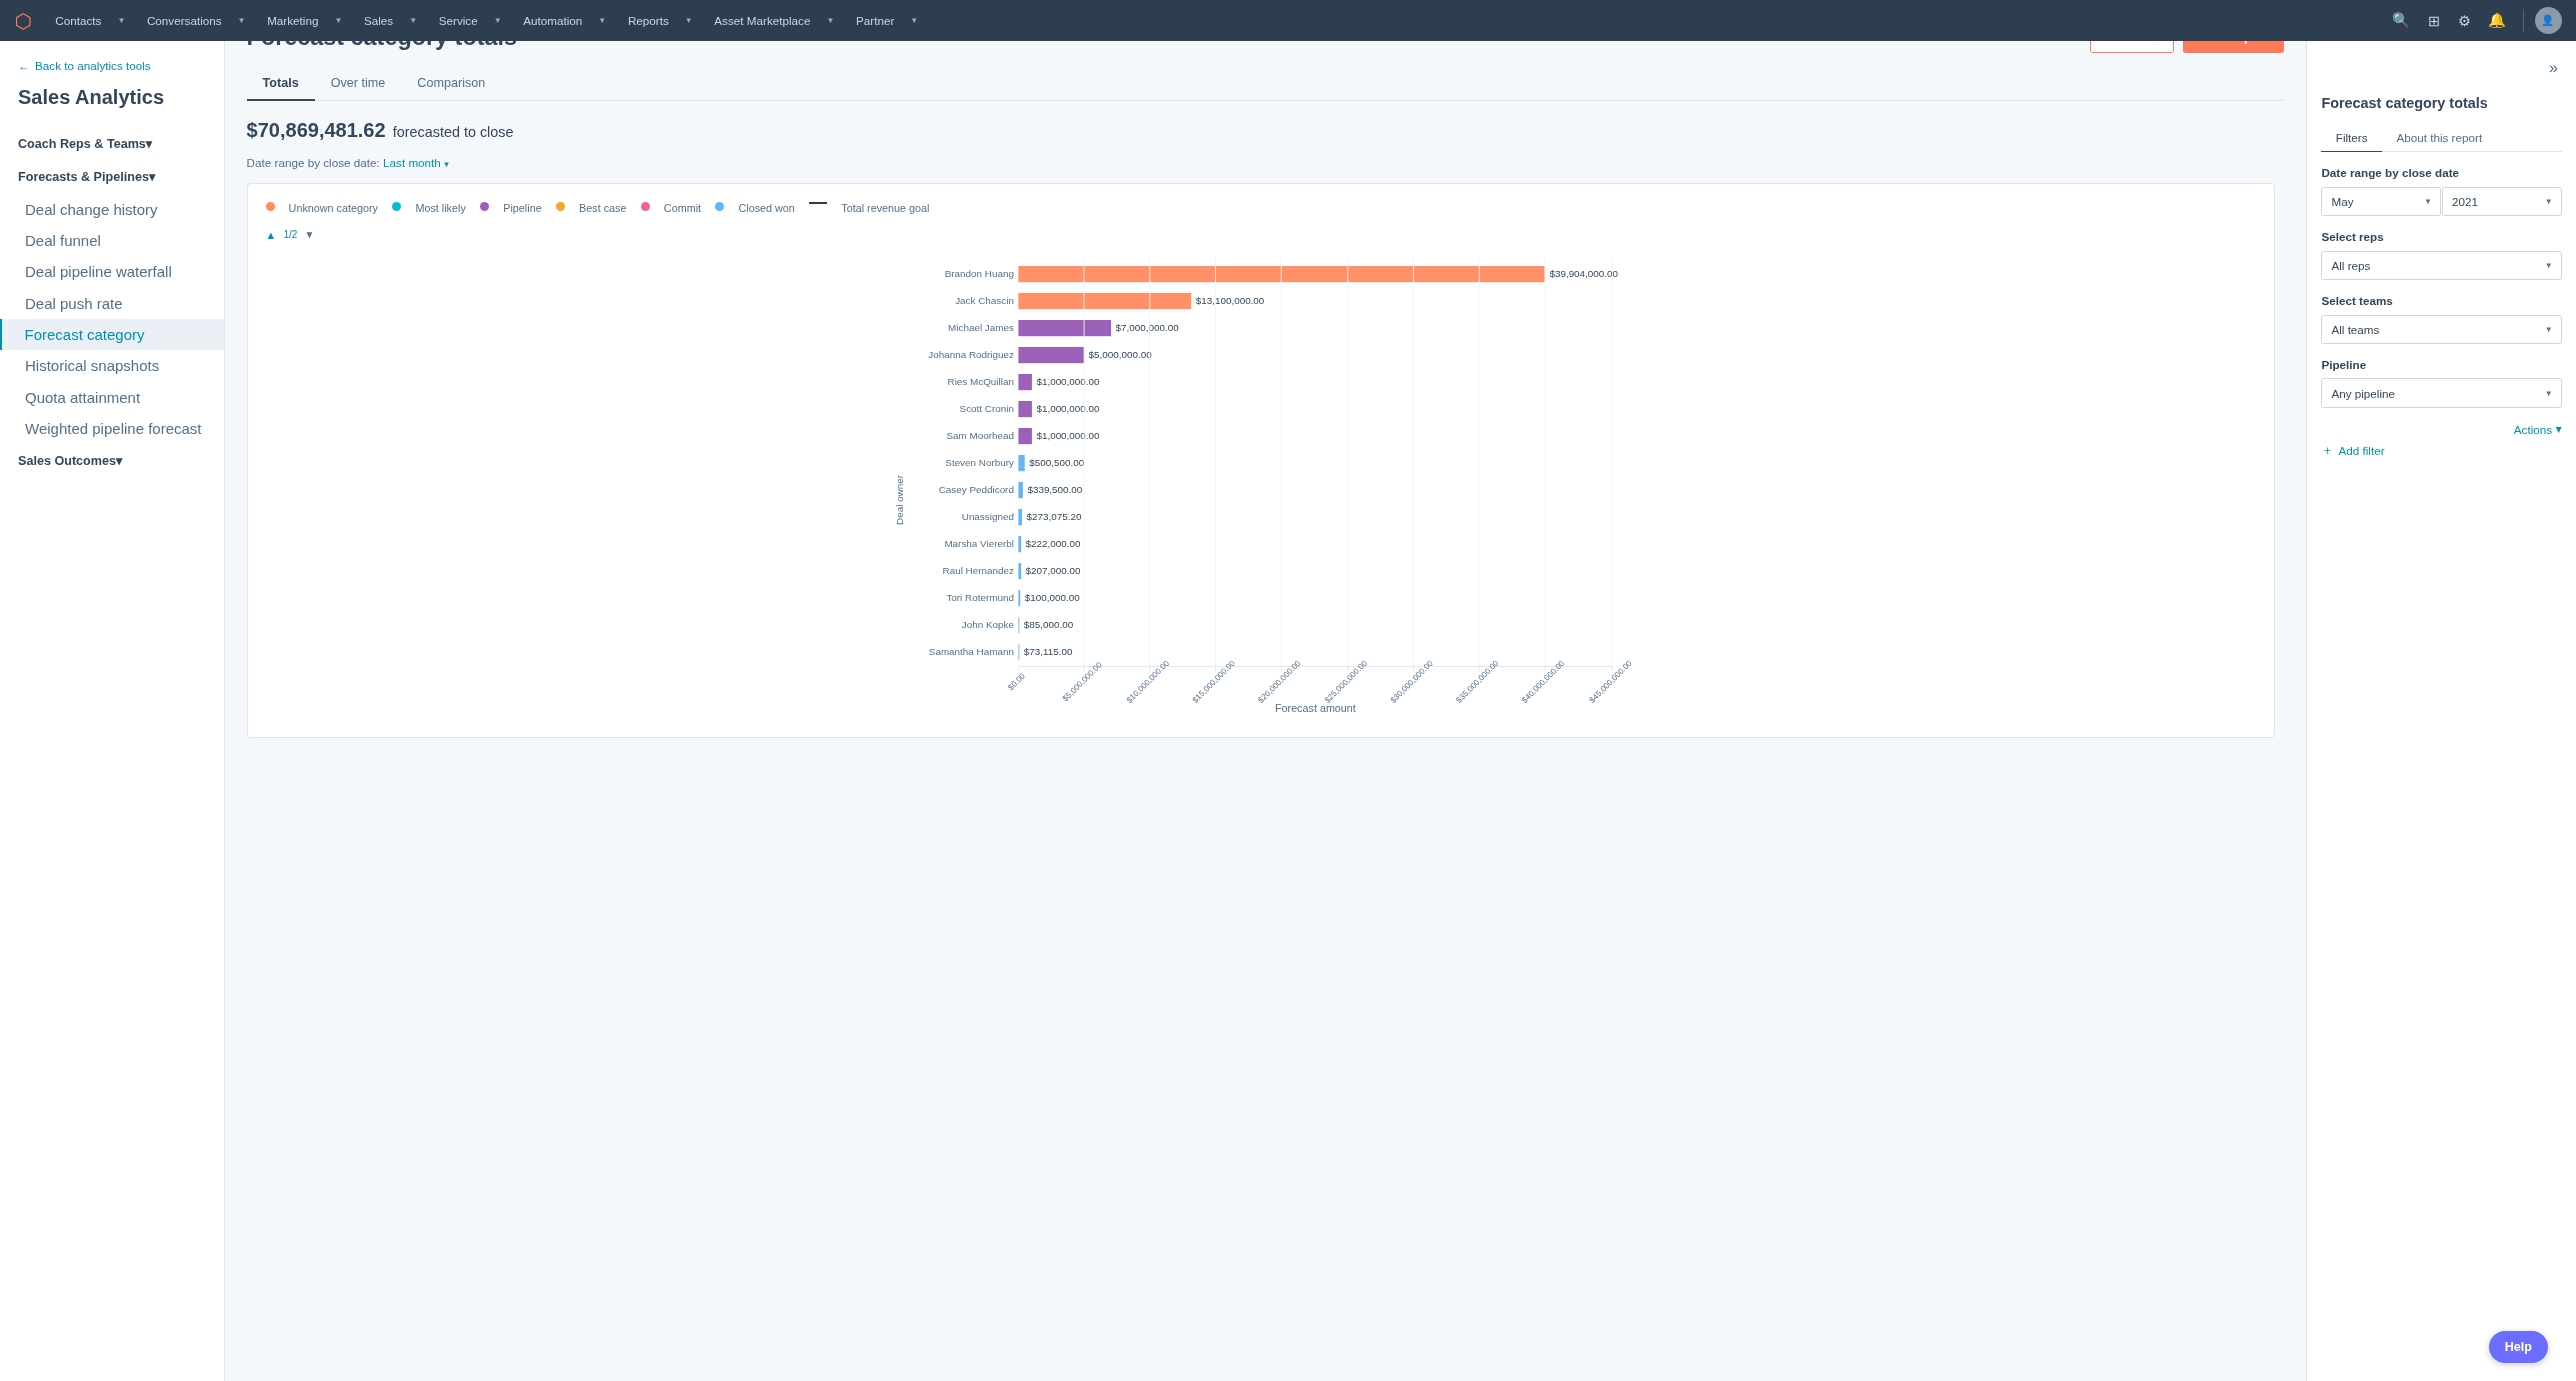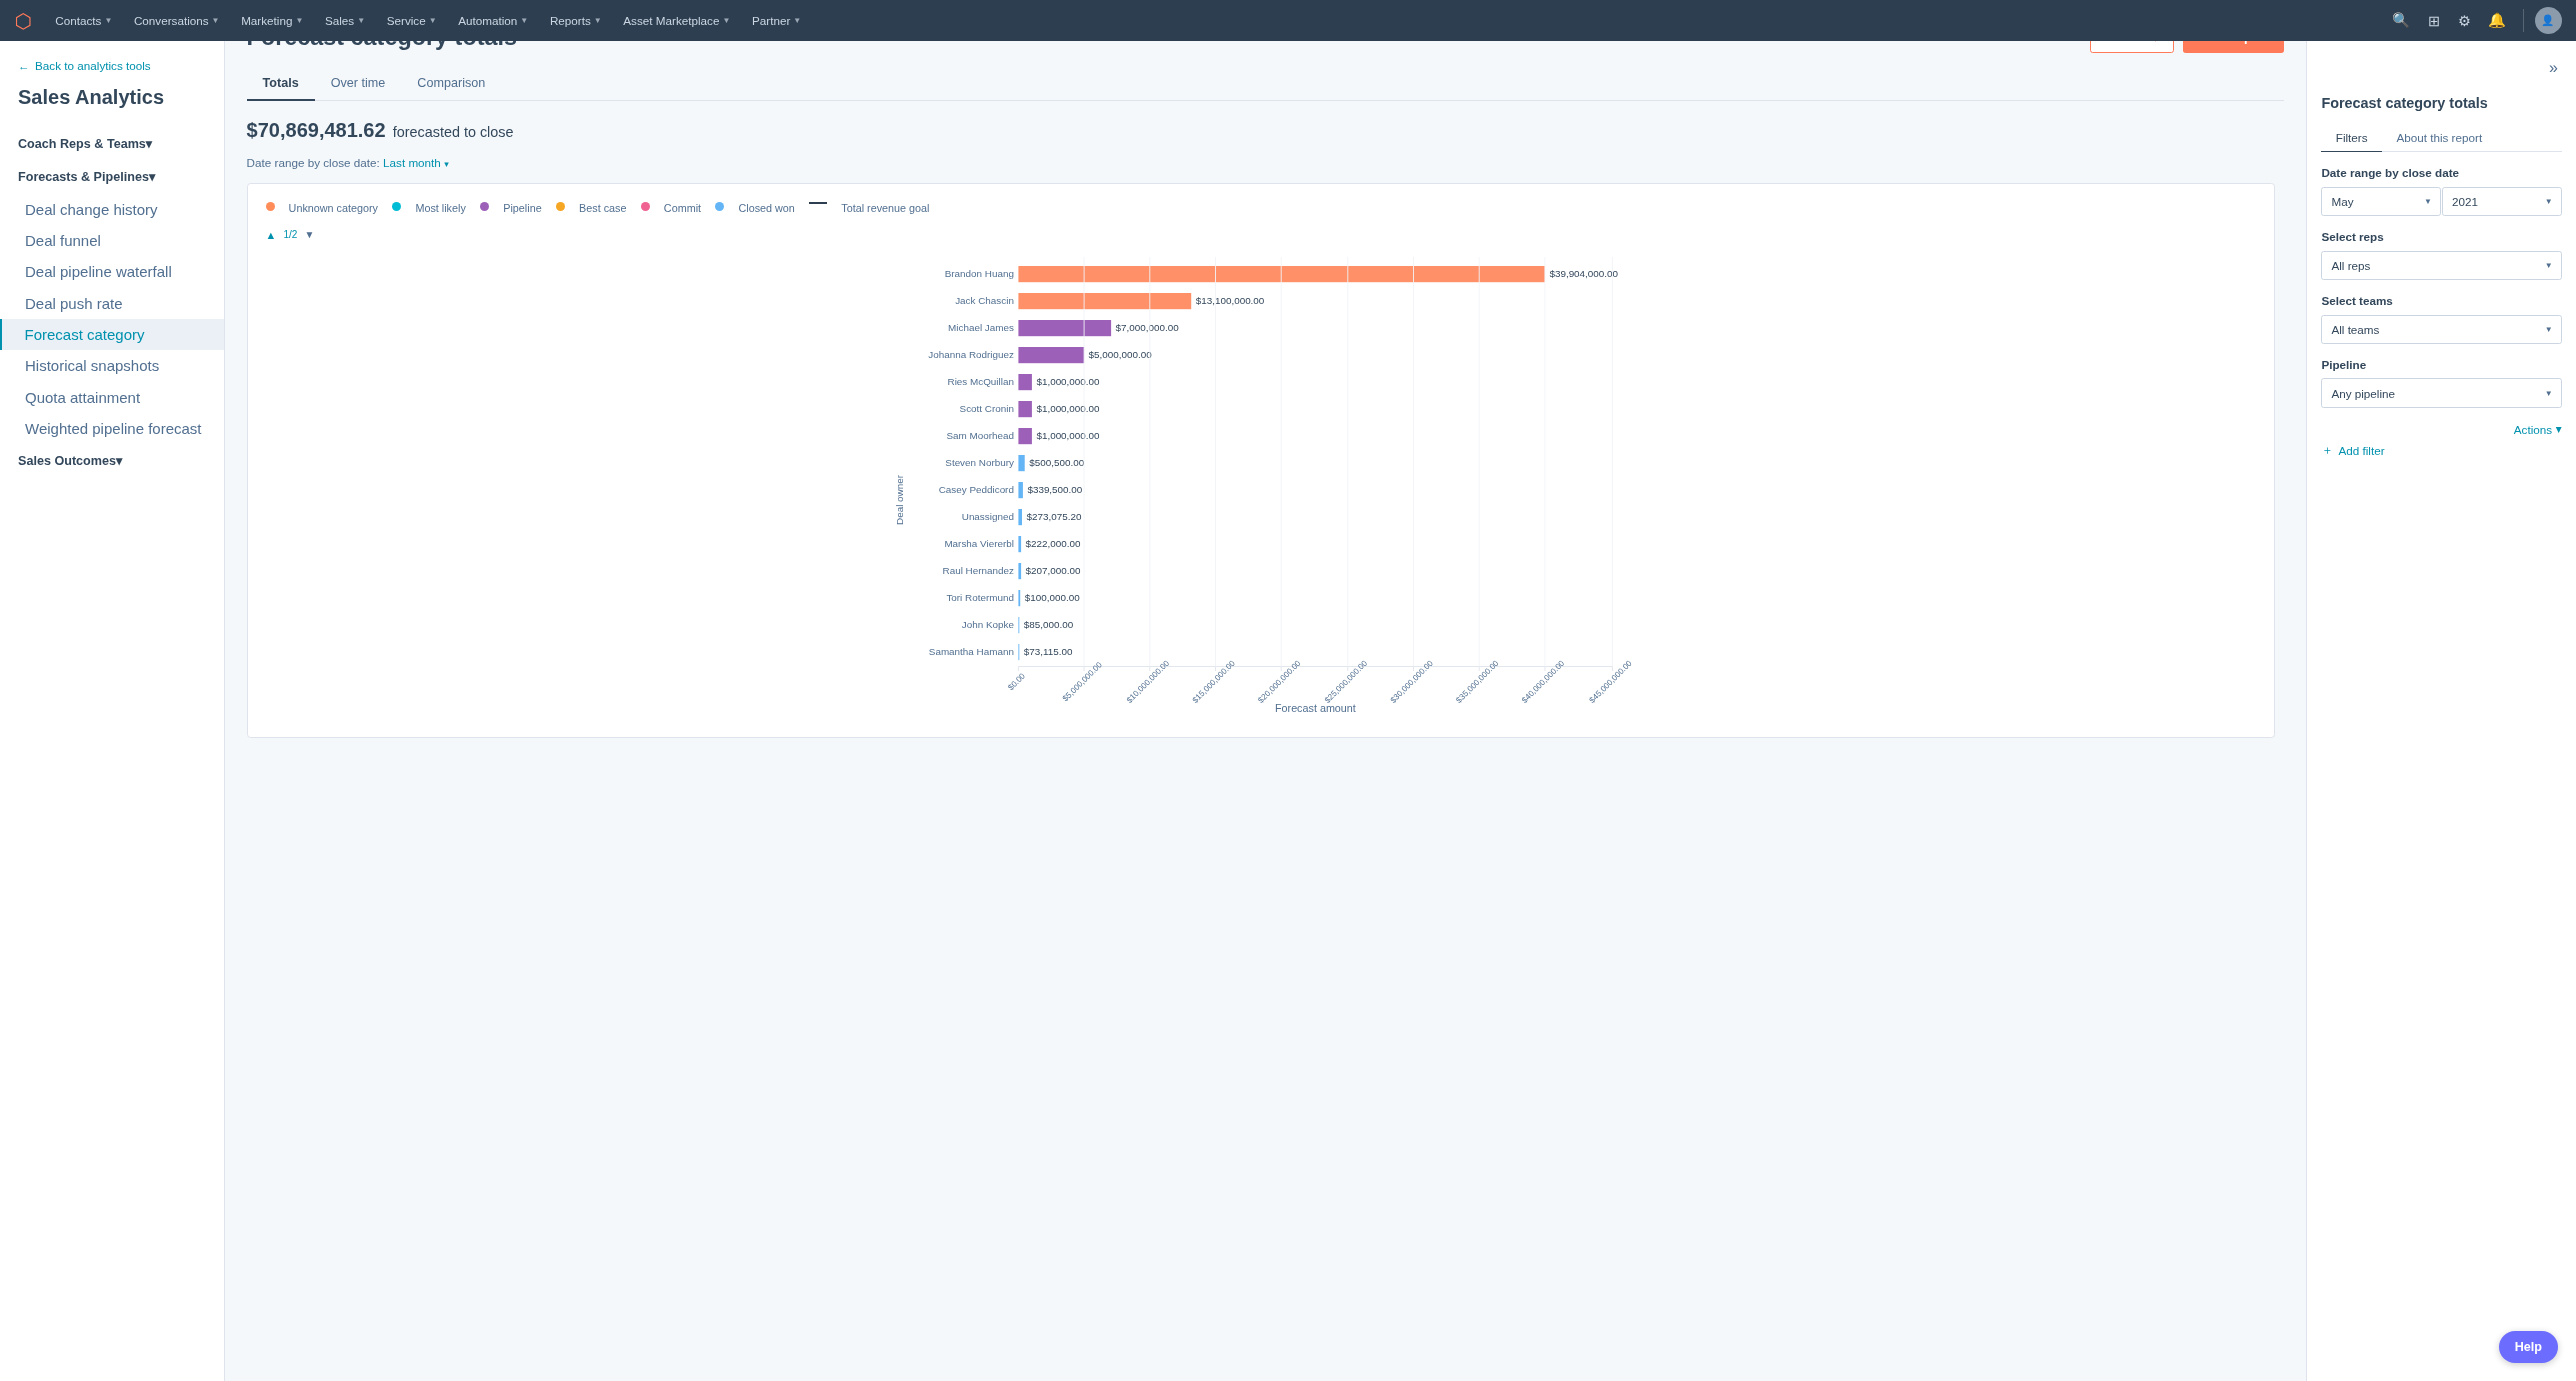--- a/index.html
+++ b/index.html
@@ -15,21 +15,21 @@
       gap: 3.6px;
       position: fixed; top: 0; left: 0; right: 0; z-index: 100;
     }
     .nav-logo { color: #ff7a59; font-size: 20px; margin-right: 10.8px; cursor: pointer; }
     .nav-item {
       color: #cbd6e2;
       font-size: 11.7px;
       padding: 5.4px 9px;
       cursor: pointer;
       border-radius: 2.7px;
-      display: flex; align-items: center; gap: 3px;
+      display: flex; align-items: center; gap: 16px;
       white-space: nowrap;
     }
     .nav-item .chevron { font-size: 8px; opacity: 0.7; }
     .nav-spacer { flex: 1; }
     .nav-icons { display: flex; align-items: center; gap: 7.2px; }
     .nav-icon-btn { color: #cbd6e2; background: none; border: none; cursor: pointer; font-size: 14.4px; padding: 5.4px; border-radius: 2.7px; }
     .nav-divider { width: 0.9px; height: 23.4px; background: rgba(255,255,255,0.2); margin: 0 3.6px; }
     .nav-avatar { width: 27px; height: 27px; border-radius: 50%; background: #8c9bab; overflow: hidden; cursor: pointer; display: flex; align-items: center; justify-content: center; color: #fff; font-size: 10.8px; }
 
     
@@ -240,21 +240,21 @@
     .add-filter-btn {
       color: #0091ae; font-size: 11.7px; cursor: pointer;
       background: none; border: none;
       display: flex; align-items: center; gap: 5.4px;
       margin-top: 7.2px;
     }
 
     
     .help-btn {
       position: fixed;
-      bottom: 18px; right: 18px;
+      bottom: 18px; right: 28px;
       background: #6c6cff;
       color: #fff;
       border: none;
       border-radius: 45px;
       padding: 9px 16px;
       font-size: 12.6px;
       font-weight: 600;
       cursor: pointer;
       z-index: 200;
       box-shadow: 0 1.8px 7.2px rgba(0,0,0,0.2);

